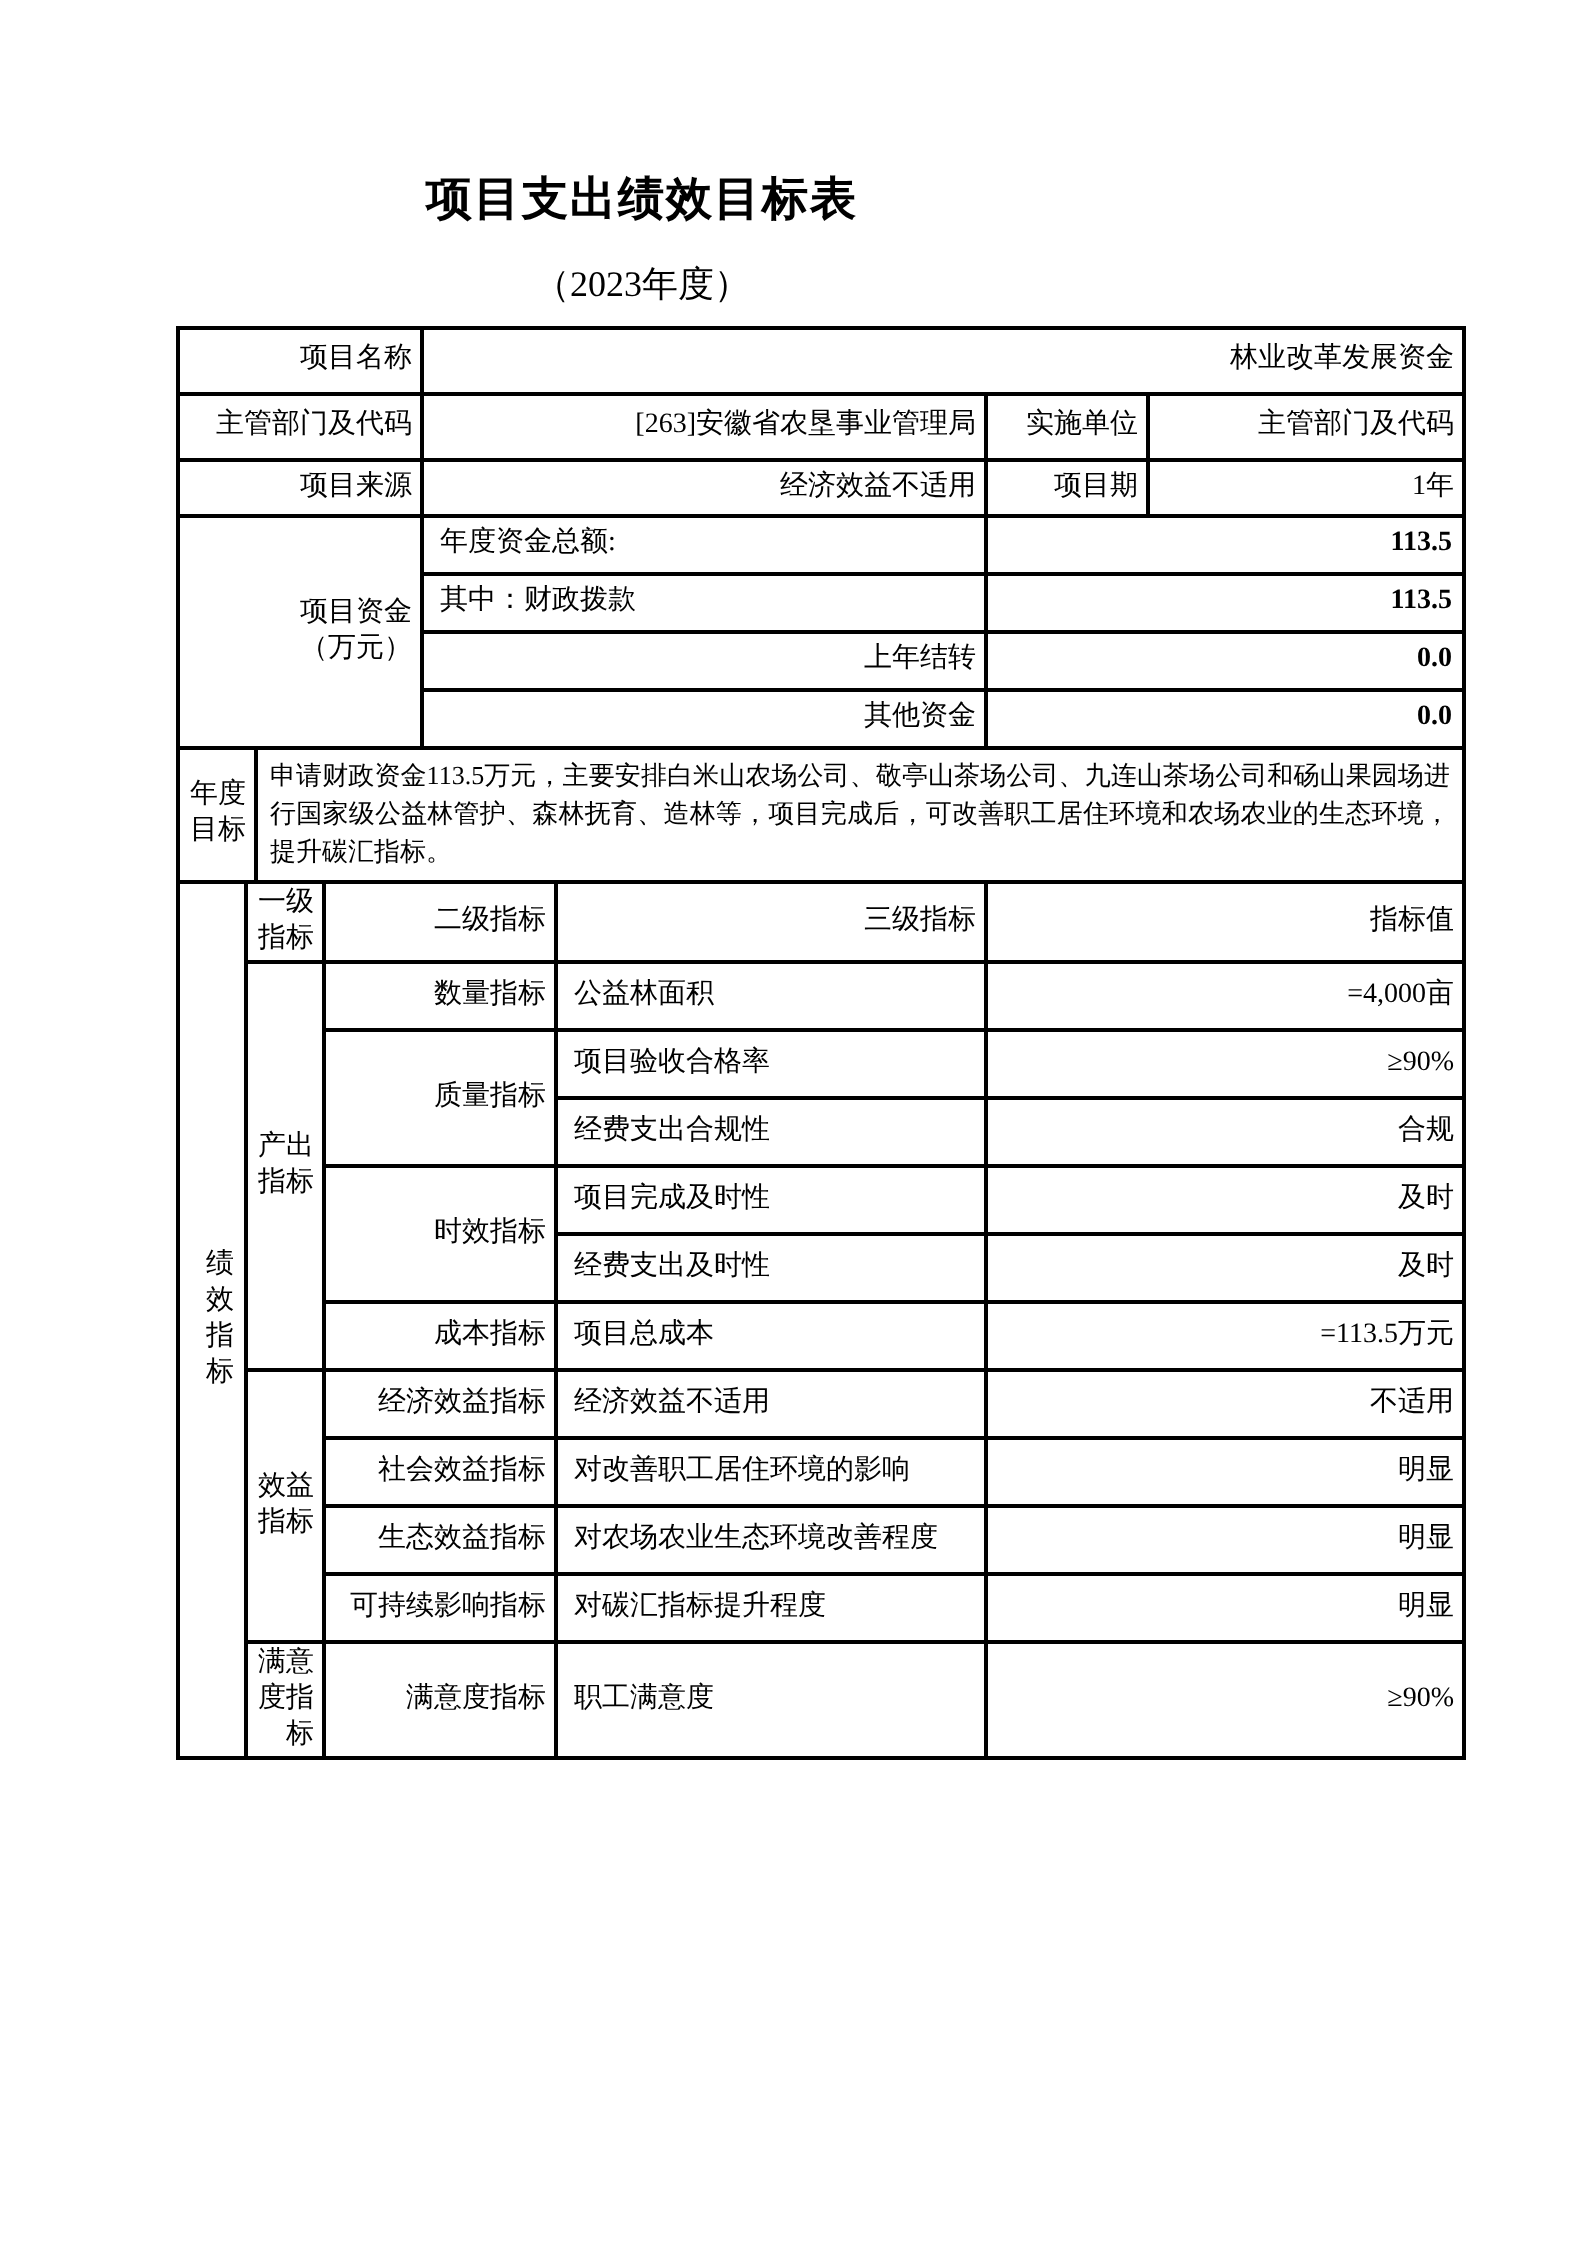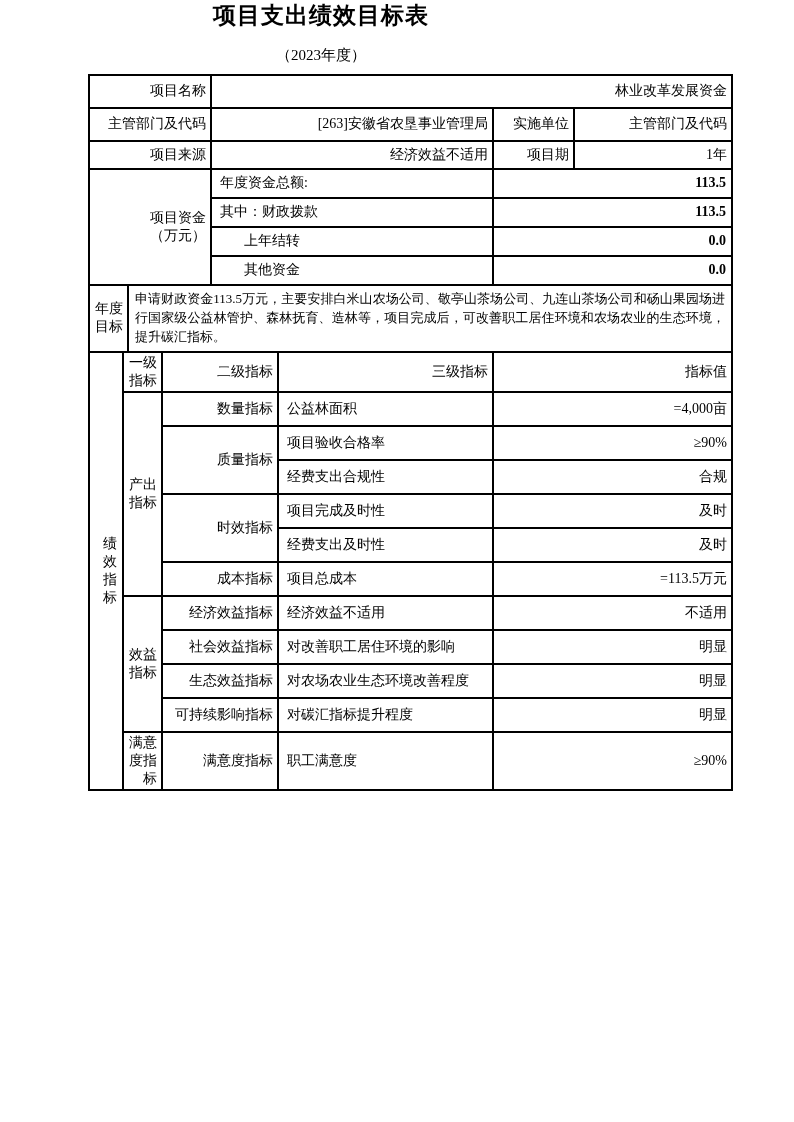--- a/index.html
+++ b/index.html
@@ -1,34 +1,35 @@
 <!DOCTYPE html>
 <html lang="zh"><head>
 <meta charset="utf-8">
 <style>
   html,body { margin:0; padding:0; background:#ffffff; }
   .page {
     position:relative;
     width:642px; height:1122px;
     background:#ffffff;
     box-sizing:border-box;
+    padding-top:84px;
     color:#000;
     font-family:"Liberation Serif","DejaVu Serif",serif;
   }
   .title {
     margin:0;
     text-align:center;
     font-family:"Liberation Sans","DejaVu Sans",sans-serif;
     font-size:23px;
     font-weight:bold;
     letter-spacing:1px;
   }
   .subtitle {
     text-align:center;
-    font-size:15px;
+    font-size:18px;
     margin-top:15px;
   }
   table.tbl {
     border-collapse:collapse;
     table-layout:fixed;
     width:643px;
     margin-left:88px;
   }
   .t1 { margin-top:9px; }
   .t2, .t3 { margin-top:-2px; }
@@ -36,21 +37,21 @@
     border:2px solid #000;
     font-size:14px;
     padding:1px 4px;
     box-sizing:border-box;
     overflow:hidden;
     vertical-align:middle;
     line-height:1.3;
   }
   .c   { text-align:right; }
   .lft { text-align:left; padding-left:8px; }
-  .ind { text-align:left; padding-left:32px;font-family:Liberation Mono, monospace; }
+  .ind { text-align:right; padding-left:32px;font-family:Liberation Mono, monospace; }
   .num { text-align:right; padding-right:5px;font-weight:bold; }
   .pre { white-space:pre-line; }
   .goal-text {
     font-size:13px;
     line-height:1.45;
     text-align:justify;
     padding:4px 6px;
     font-family:Liberation Serif, serif;
   }
   .vert { font-size:14px; letter-spacing:1px; }

